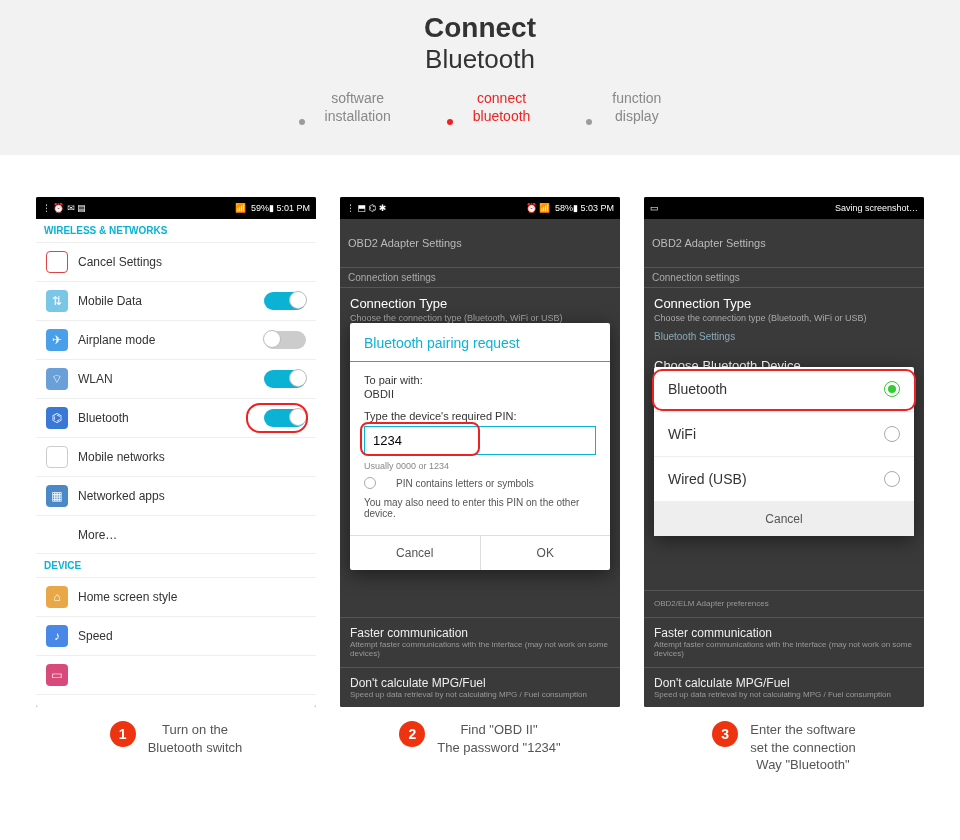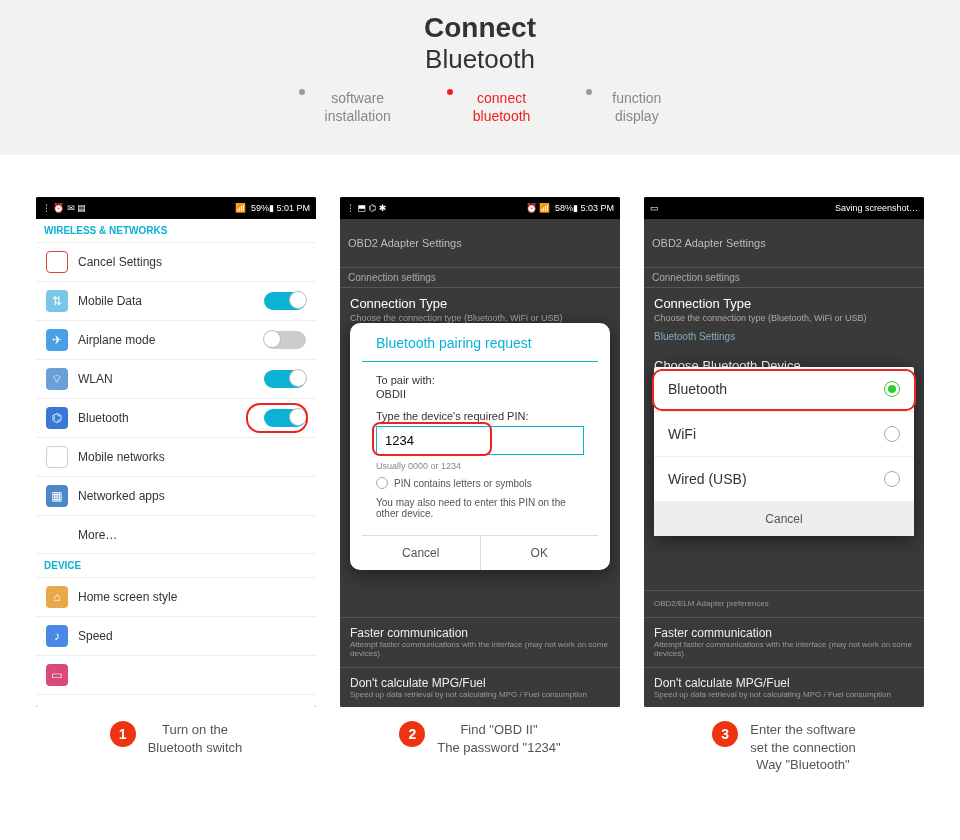--- a/index.html
+++ b/index.html
@@ -1,21 +1,21 @@
 <!DOCTYPE html>
 <html><head>
 <meta charset="utf-8">
 <style>
 *{box-sizing:border-box;margin:0;padding:0;font-family:Arial,Helvetica,sans-serif}
 body{background:#fff;width:960px;height:840px;overflow:hidden}
 .header-band{background:#f2f2f2;padding:12px 0 30px;text-align:center}
 .title-big{font-size:28px;font-weight:700;color:#333}
 .title-sub{font-size:26px;font-weight:400;color:#333}
 .nav-row{margin-top:14px;display:flex;justify-content:center;gap:56px}
-.nav-item{display:flex;align-items:flex-start;gap:20px;font-size:14px;line-height:1.3}
+.nav-item{display:flex;align-items:flex-end;gap:20px;font-size:14px;line-height:1.3}
 .dot{width:6px;height:6px;border-radius:50%;background:#9b9b9b;display:inline-block}
 .dot.red{background:#e22}
 .nav-item.active{color:#e22}
 .nav-item.inactive{color:#888}
 .phones-row{display:flex;justify-content:center;gap:24px;margin-top:42px}
 .phone{width:280px;height:510px;background:#000;border-radius:2px;position:relative;overflow:hidden;font-size:11px;color:#fff}
 .statusbar{height:22px;background:#000;display:flex;justify-content:space-between;align-items:center;padding:0 6px;font-size:9px}
 .statusbar .left,.statusbar .right{display:flex;gap:4px;align-items:center}
 .settings-body{background:#fff;color:#333;height:calc(100% - 22px);overflow:hidden}
 .tabs{display:flex;height:40px}
@@ -31,29 +31,29 @@
 .toggle .knob{width:18px;height:18px;border-radius:50%;background:#fff;border:1px solid #bbb;position:absolute;top:-1px}
 .toggle.on .knob{right:-1px}
 .toggle.off .knob{left:-1px;right:auto}
 .red-box{position:absolute;border:2px solid #e22;border-radius:14px;pointer-events:none}
 
 .dark-screen{background:#3a3a3a;height:calc(100% - 22px);color:#ccc;position:relative}
 .appbar{font-size:11px;padding:18px 8px;color:#bbb;border-bottom:1px solid #555}
 .subbar{font-size:10px;padding:4px 8px;color:#aaa;border-bottom:1px solid #555}
 .dark-section{padding:8px 10px 2px;font-size:13px;color:#fff}
 .dark-desc{font-size:9px;color:#aaa;padding:0 10px 8px}
-.dialog{position:absolute;top:104px;left:10px;right:10px;background:#fff;color:#333;border-radius:10px;box-shadow:0 4px 20px rgba(0,0,0,.5);padding:0 12px 0;overflow:hidden}
+.dialog{position:absolute;top:104px;left:10px;right:10px;background:#fff;color:#333;border-radius:2px;box-shadow:0 4px 20px rgba(0,0,0,.5);padding:0 0 0;overflow:hidden}
 .dialog-title{color:#0bb2d4;font-size:14px;padding:12px 14px 10px;border-bottom:1px solid #0bb2d4}
 .dialog-body{padding:12px 14px;font-size:11px;color:#333}
 .dialog-body .pairwith{margin-bottom:2px}
 .dialog-body .device{font-weight:400;margin-bottom:10px}
 .pin-input{position:relative;margin:4px 0 6px}
 .pin-input input{width:100%;padding:6px 8px;font-size:13px;border:1px solid #0bb2d4;outline:none}
 .pin-small{font-size:9px;color:#888;margin-bottom:6px}
-.chk-row{display:flex;align-items:center;gap:6px;font-size:10px;color:#555;margin-bottom:8px}
+.chk-row{display:flex;align-items:center;gap:20px;font-size:10px;color:#555;margin-bottom:8px}
 .chkbox{width:12px;height:12px;border:1px solid #aaa;border-radius:50%}
 .dialog-note{font-size:10px;color:#555;margin-bottom:4px}
 .dialog-btns{display:flex;border-top:1px solid #ddd}
 .dialog-btns .btn{flex:1;text-align:center;padding:10px 0;font-size:12px;color:#555}
 .dialog-btns .btn+.btn{border-left:1px solid #ddd}
 .dark-row{padding:8px 10px;border-top:1px solid #555}
 .dark-row .t{font-size:12px;color:#eee}
 .dark-row .d{font-size:8px;color:#999;line-height:1.2}
 
 .sheet{position:absolute;top:148px;left:10px;right:10px;background:#fff;color:#333;border-radius:2px;box-shadow:0 4px 20px rgba(0,0,0,.5)}

